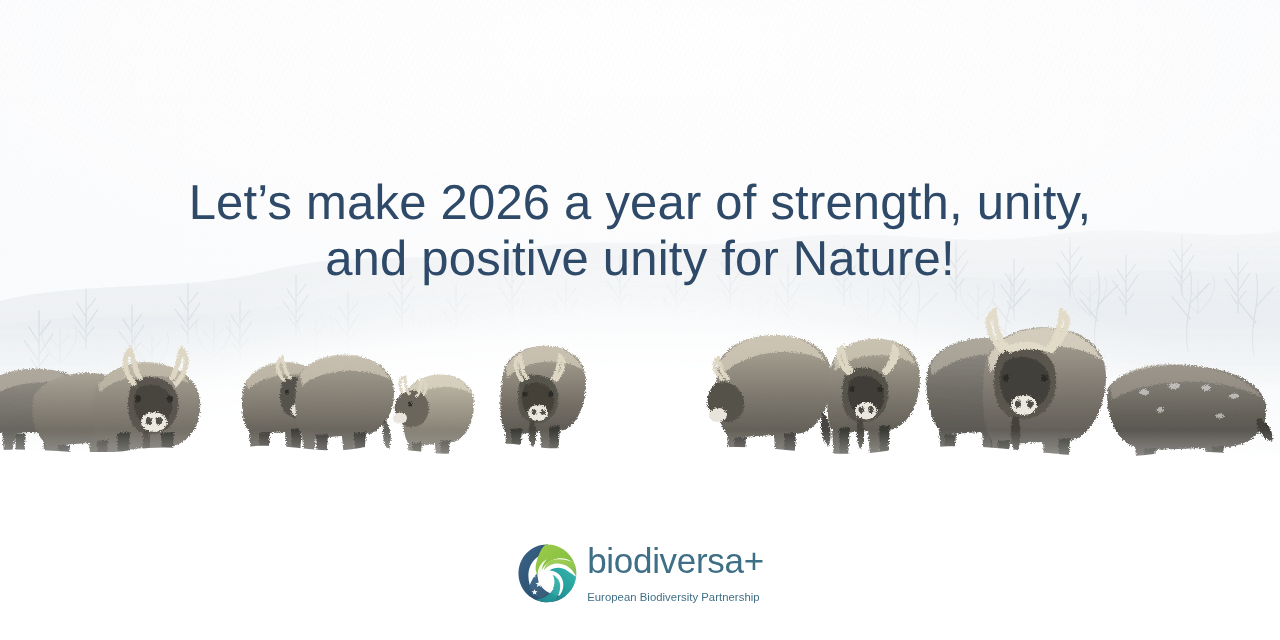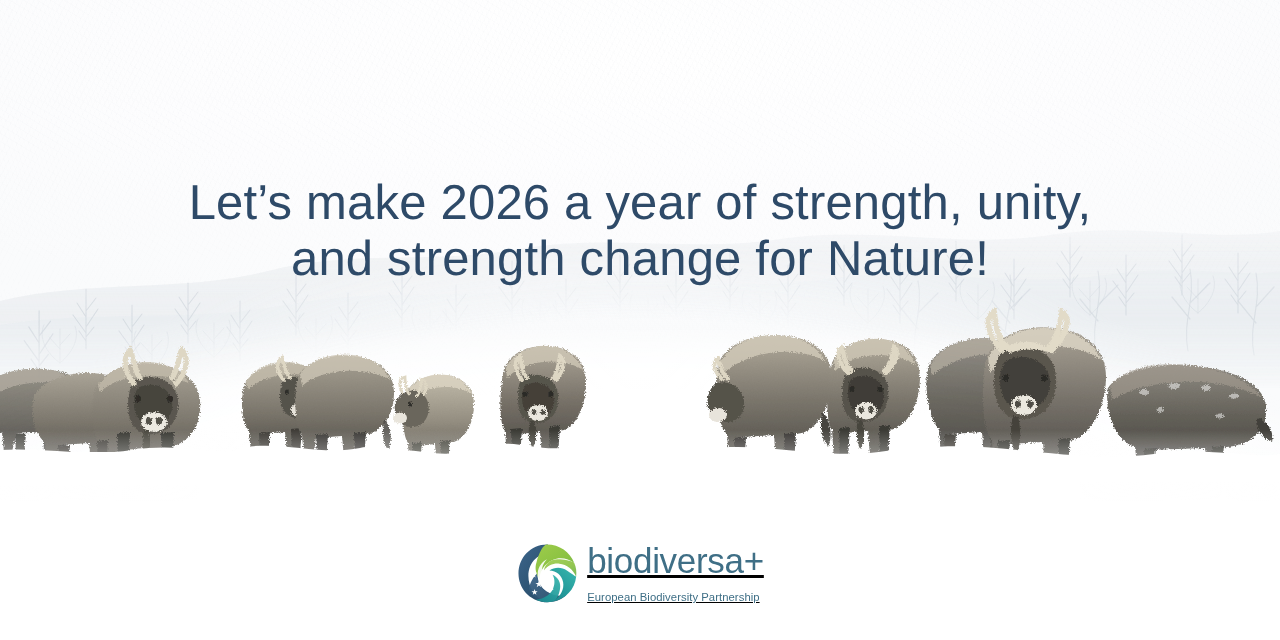--- a/index.html
+++ b/index.html
@@ -82,21 +82,20 @@
   .herd svg { position:absolute; display:block; }
 
   
   .logo-lockup {
     position: absolute;
     left: 0; right: 0; top: 541px;
     display: flex;
     align-items: center;
     justify-content: center;
     gap: 9px;
-    text-decoration: underline;
   }
   .logo-mark { width: 62px; height: 62px; display:block; flex: 0 0 auto; }
   .logo-text { display: flex; flex-direction: column; justify-content: center; padding-top: 2px; }
   .logo-word {
     color: #3f6f86;
     font-size: 35px;
     line-height: 35px;
     font-weight: 400;
     letter-spacing: -.3px;
   }
@@ -513,21 +512,21 @@
       </g>
       <path d="M0 156 C 70 148 150 172 230 162 C 290 154 330 168 356 162 L356 191 L0 191 Z" fill="#ffffff"></path>
     </svg>
 
   </div>
 
   <div class="ground"></div>
 
   <div class="headline">
     <span>Let’s make 2026 a year of strength, unity,</span>
-    <span class="l2">and strength change for Nature!</span>
+    <span class="l2">and positive unity for Nature!</span>
   </div>
 
   <div class="logo-lockup">
     <svg class="logo-mark" viewBox="0 0 100 100" aria-hidden="true">
       <defs>
         <linearGradient id="lgGreen" x1="0.1" y1="0" x2="0.9" y2="1">
           <stop offset="0" stop-color="#9ccb4a"></stop>
             <stop offset=".55" stop-color="#8bc242"></stop>
             <stop offset="1" stop-color="#6fb24a"></stop>
         </linearGradient>

